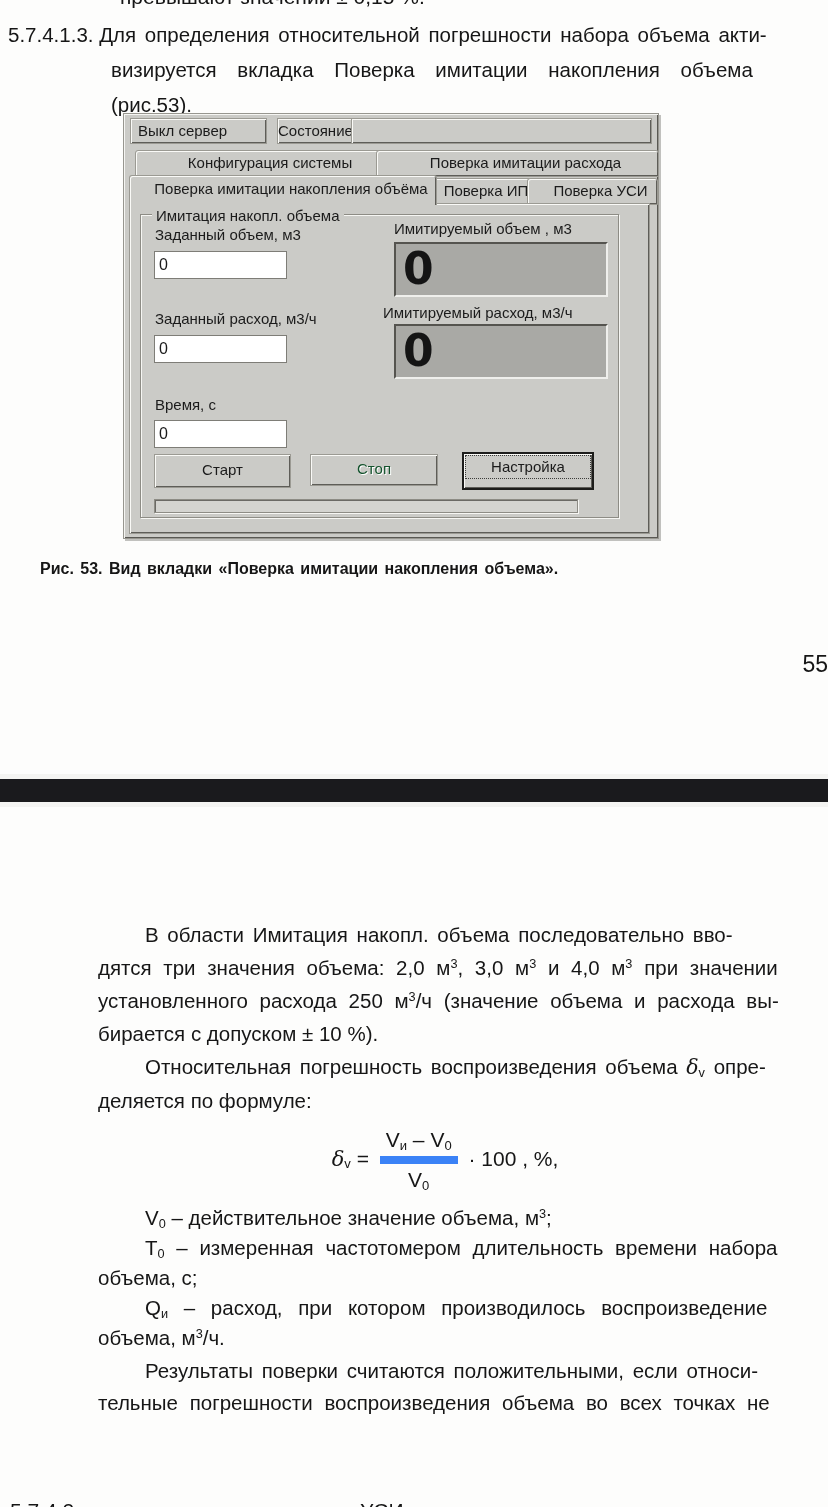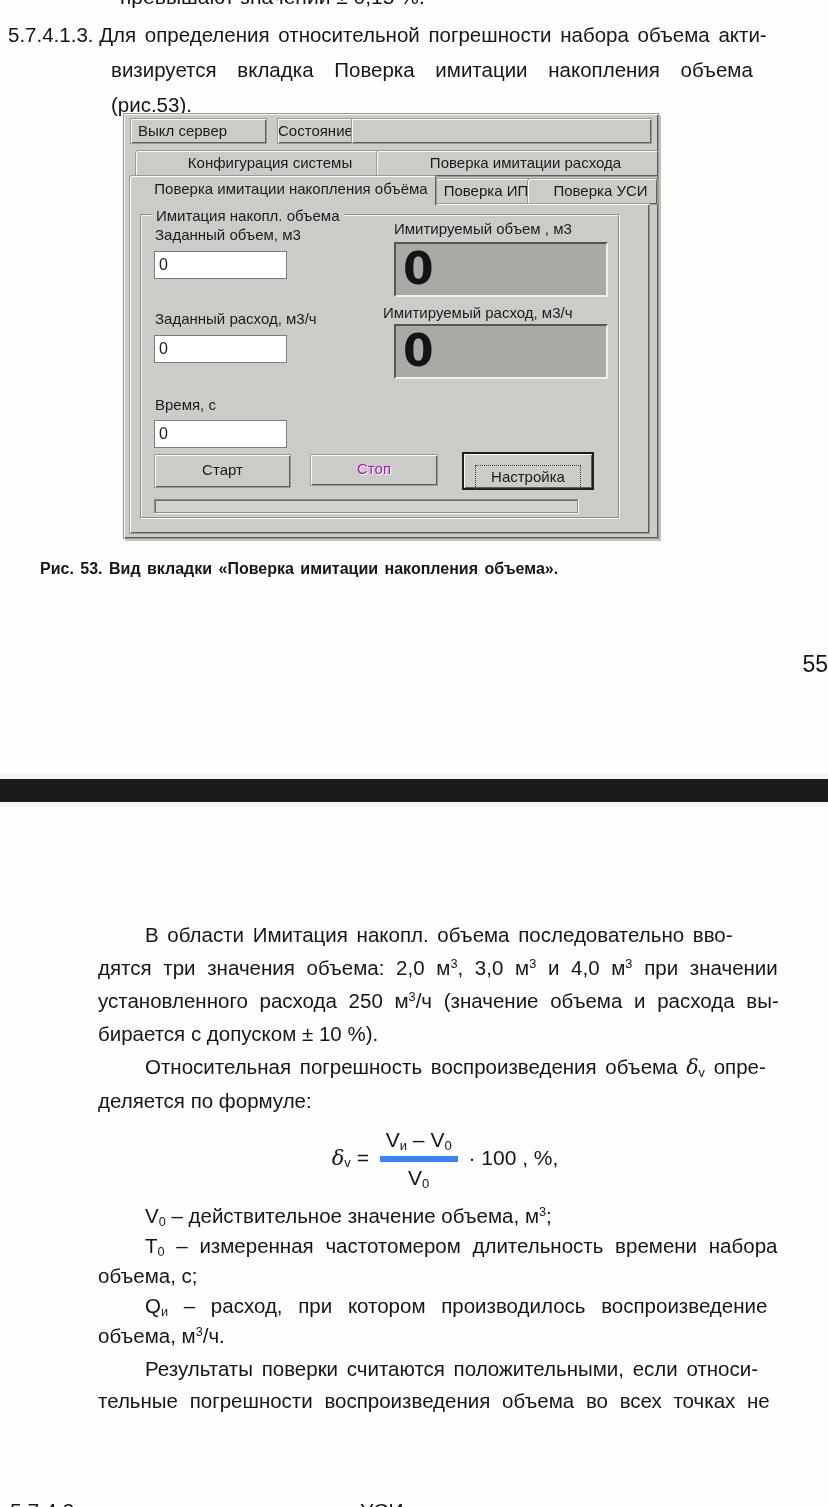--- a/index.html
+++ b/index.html
@@ -65,34 +65,34 @@
   .inp3{left:30px;top:306px;width:127px;height:26px;}
   .dsp{background:#a9a9a5;z-index:4;border:2px solid;
        border-color:#55544f #efefec #efefec #55544f;
        font-size:44px;font-weight:700;line-height:50px;padding-left:7px;color:#141414;
        font-family:"DejaVu Sans",sans-serif;}
   .dsp1{left:270px;top:128px;width:203px;height:51px;}
   .dsp2{left:270px;top:210px;width:203px;height:51px;}
   .btn{z-index:4;text-align:center;cursor:default;}
   .btn-start{left:30px;top:340px;width:135px;height:32px;line-height:30px;}
   .btn-stop{left:186px;top:340px;width:126px;height:30px;line-height:28px;
-            color:#a21caf;text-shadow:1px 1px 0 #ffffff;}
+            color:#14532d;text-shadow:1px 1px 0 #ffffff;}
   .btn-cfg{left:338px;top:338px;width:128px;height:34px;background:#cbcbc7;
            border:2px solid #1d1d1b;box-shadow:inset 1px 1px 0 #fafaf7,inset -1px -1px 0 #5e5d58;}
-  .btn-cfg .focus-rect{display:block;margin:11px;border:1px dotted #3c3c3a;line-height:22px;}
+  .btn-cfg .focus-rect{display:block;margin:1px;border:1px dotted #3c3c3a;line-height:22px;}
   .progress{left:30px;top:385px;width:422px;height:12px;background:#d4d4d0;z-index:4;
             border:1px solid #8d8c85;box-shadow:inset 1px 1px 0 #6b6a65,1px 1px 0 #f6f6f3;}
 
   
   .page2{top:918px;left:98px;width:694px;font-size:20.5px;line-height:33px;}
   .page2 p{margin:0;}
   .ind{text-indent:47px;}
   .formula{text-align:center;font-size:21px;margin:2px 0 !important;line-height:26px;padding:8px 0;}
   .frac{display:inline-block;vertical-align:middle;text-align:center;margin:0 5px;}
-  .frac .num{display:block;border-bottom:6px solid #3b82f6;padding:0 6px 3px;}
+  .frac .num{display:block;border-bottom:8px solid #3b82f6;padding:0 6px 3px;}
   .frac .den{display:block;padding:3px 6px 0;}
   .defs p{line-height:30px;}
   .resultp{line-height:32px;margin-top:2px !important;}
   .bot-frag{top:1499px;font-size:21px;line-height:24px;}
   .bf-num{left:10px;} .bf-usi{left:360px;}
 </style>
 </head>
 <body>
 
 <div class="abs top-frag">превышают значений ± 0,15 %.</div>

